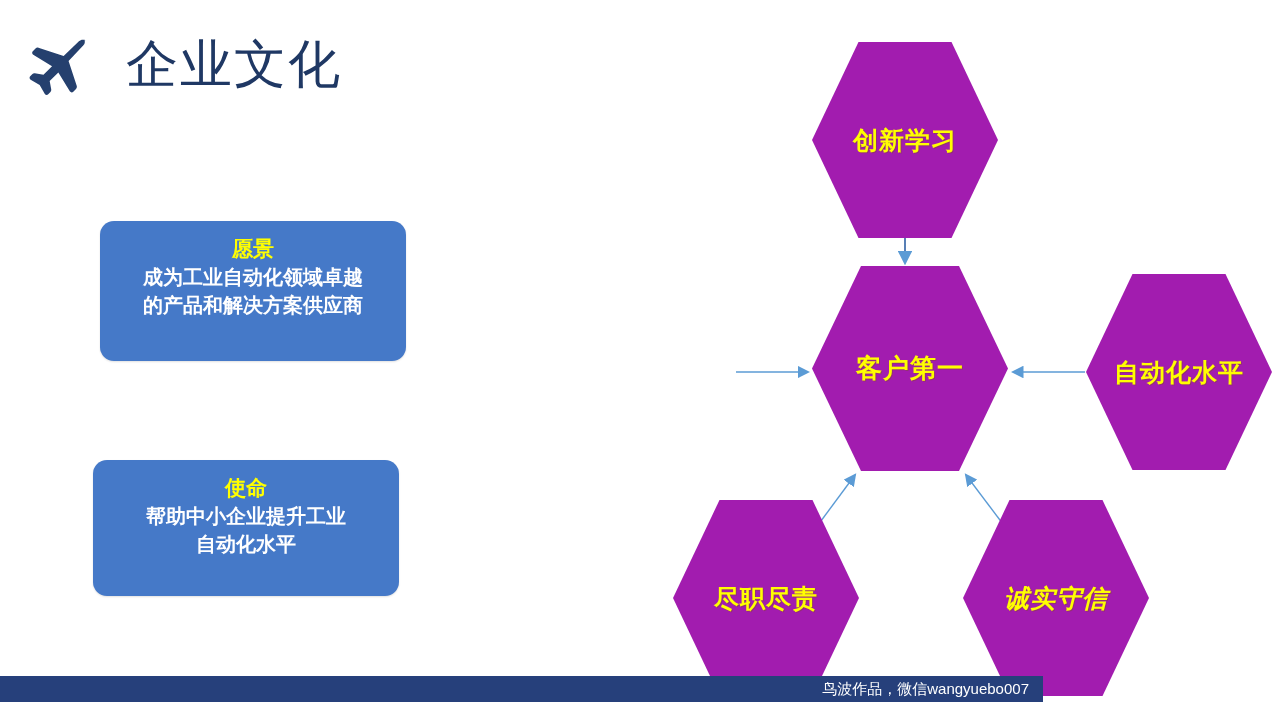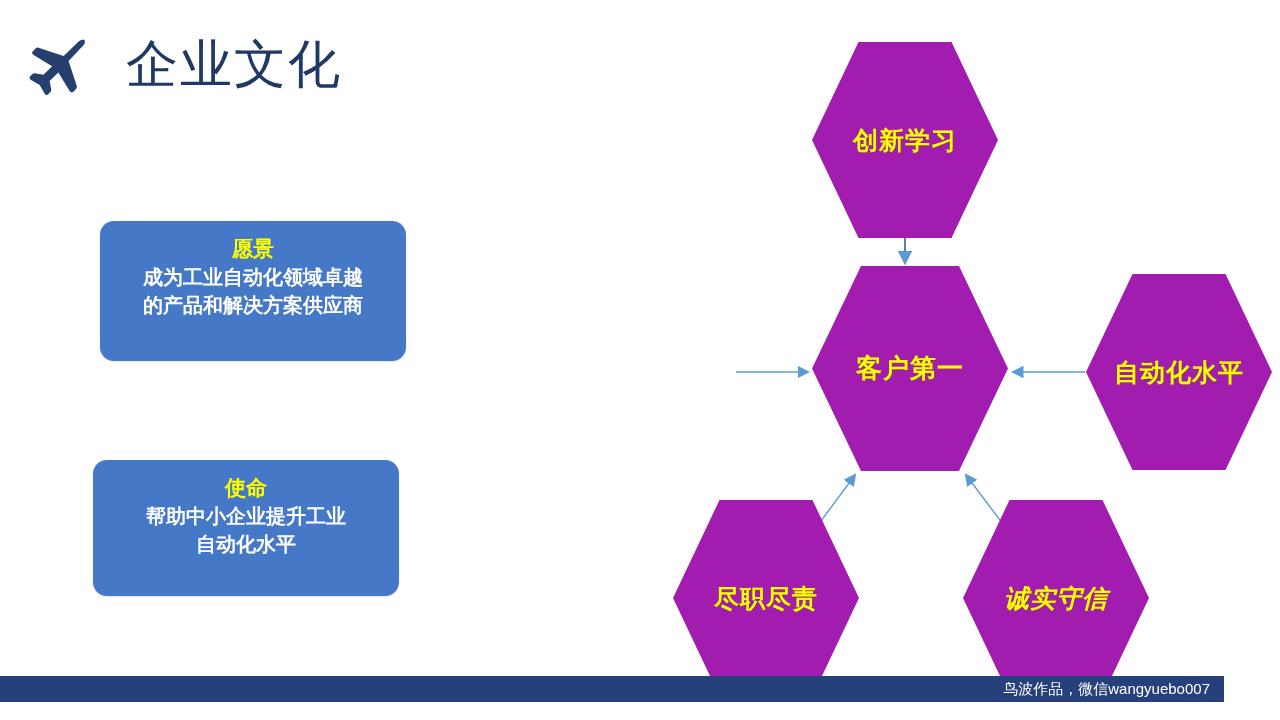--- a/index.html
+++ b/index.html
@@ -126,21 +126,21 @@
     width: 740px;
     height: 700px;
     pointer-events: none;
   }
 
   
   #footer-bar {
     position: absolute;
     left: 0;
     top: 676px;
-    width: 1224px;
+    width: 1043px;
     height: 26px;
     background: #26407B;
   }
   #footer-credit {
     position: absolute;
     right: 14px;
     top: 3px;
     font-size: 15px;
     line-height: 20px;
     color: #ffffff;

